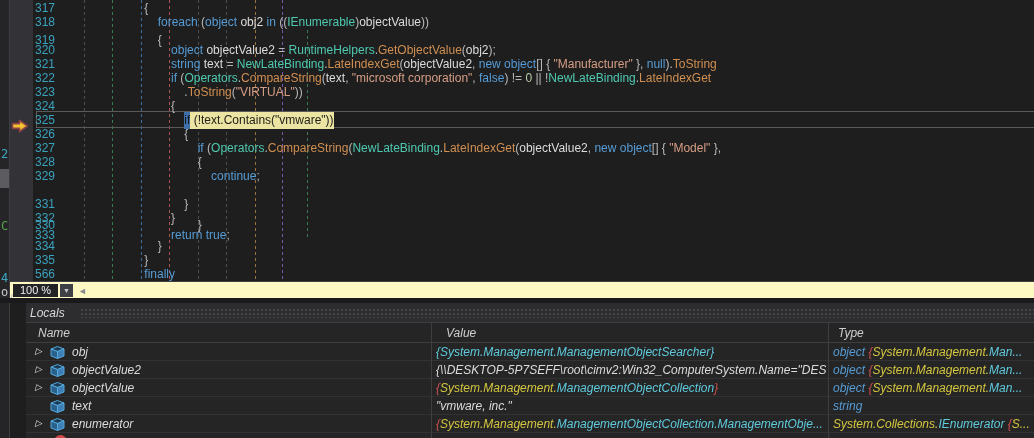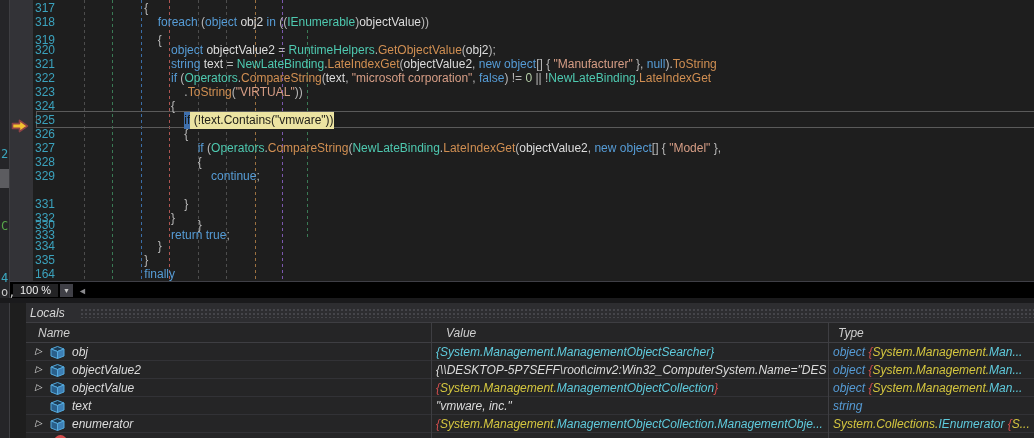--- a/index.html
+++ b/index.html
@@ -23,21 +23,21 @@
   .lnum{position:absolute;left:20px;width:25px;text-align:right;color:#3ba2bd;}
   .codetext{position:absolute;left:41px;white-space:pre;}
   .k{color:#569cd6}.t{color:#4ec9b0}.m{color:#d18f52}.s{color:#d69d85}
   .n{color:#b5cea8}.p{color:#b8b8b8}.w{color:#dcdcdc}
   .hlk{background:#3f70ae;color:#15150e;padding:1px 0 2px;}
   .hly{background:#ece4a2;color:#23221a;padding:1px 0 2px;}
   .cur-line-border{position:absolute;left:26px;top:111px;width:1005px;height:15px;
     border:1px solid #5a5a5a;pointer-events:none;}
   
   .zoombar{position:absolute;left:10px;top:281px;width:1024px;height:17px;
-    background:#000000;border-top:1px solid #3f3f46;box-sizing:border-box;}
+    background:#fef9c3;border-top:1px solid #3f3f46;box-sizing:border-box;}
   .zoombox{position:absolute;left:3px;top:2px;width:45px;height:13px;background:#232325;
     color:#f0f0f0;font-size:11px;line-height:13px;text-align:center;}
   .zoomdrop{position:absolute;left:50px;top:2px;width:13px;height:13px;background:#3f3f46;
     color:#c8c8c8;font-size:7px;line-height:13px;text-align:center;}
   .hleft{position:absolute;left:68px;top:3px;color:#8a8a8e;font-size:9px;line-height:12px;}
   
   .splitter{position:absolute;left:0;top:298px;width:1034px;height:5px;background:#1a1a1c;}
   
   .locals{position:absolute;left:26px;top:303px;width:1024px;height:135px;background:#252526;font-style:italic;}
   .locals-title{position:absolute;left:0;top:0;width:1024px;height:20px;background:#2d2d30;
@@ -100,21 +100,21 @@
         <div class="code-row" style="top: 127px;"><span class="lnum">326</span><span class="codetext">                                        <span class="p">{</span></span></div>
         <div class="code-row" style="top: 141px;"><span class="lnum">327</span><span class="codetext">                                            <span class="k">if</span><span class="p"> (</span><span class="t">Operators</span><span class="p">.</span><span class="m">CompareString</span><span class="p">(</span><span class="t">NewLateBinding</span><span class="p">.</span><span class="m">LateIndexGet</span><span class="p">(</span><span class="w">objectValue2</span><span class="p">, </span><span class="k">new</span><span class="p"> </span><span class="k">object</span><span class="p">[] { </span><span class="s">"Model"</span><span class="p"> },</span></span></div>
         <div class="code-row" style="top: 155px;"><span class="lnum">328</span><span class="codetext">                                            <span class="p">{</span></span></div>
         <div class="code-row" style="top: 169px;"><span class="lnum">329</span><span class="codetext">                                                <span class="k">continue</span><span class="p">;</span></span></div>
         <div class="code-row" style="top: 183px; margin-top: 35px;"><span class="lnum">330</span><span class="codetext">                                            <span class="p">}</span></span></div>
         <div class="code-row" style="top: 197px;"><span class="lnum">331</span><span class="codetext">                                        <span class="p">}</span></span></div>
         <div class="code-row" style="top: 211px;"><span class="lnum">332</span><span class="codetext">                                    <span class="p">}</span></span></div>
         <div class="code-row" style="top: 228px; padding-left: 48px;"><span class="lnum">333</span><span class="codetext">                                    <span class="k">return</span><span class="p"> </span><span class="k">true</span><span class="p">;</span></span></div>
         <div class="code-row" style="top: 239px;"><span class="lnum">334</span><span class="codetext">                                <span class="p">}</span></span></div>
         <div class="code-row" style="top: 253px;"><span class="lnum">335</span><span class="codetext">                            <span class="p">}</span></span></div>
-        <div class="code-row" style="top: 267px;"><span class="lnum">164</span><span class="codetext">                            <span class="k">finally</span></span></div>
+        <div class="code-row" style="top: 267px;"><span class="lnum">566</span><span class="codetext">                            <span class="k">finally</span></span></div>
       </div>
     <div class="cur-arrow">
       <svg width="18" height="14" viewBox="0 0 18 14">
         <path d="M1.5 4.6 h7 V1.4 L16.4 7 L8.5 12.6 V9.4 h-7 z" fill="#f2c230" stroke="#8e4246" stroke-width="1.6" stroke-linejoin="round"></path>
       </svg>
     </div>
   </div>
 
   <div class="zoombar">
     <div class="zoombox">100 %</div>

